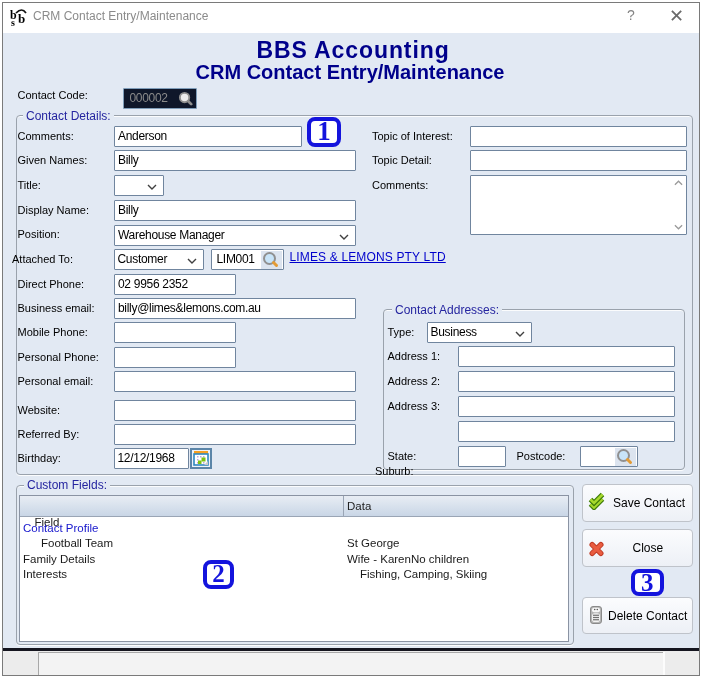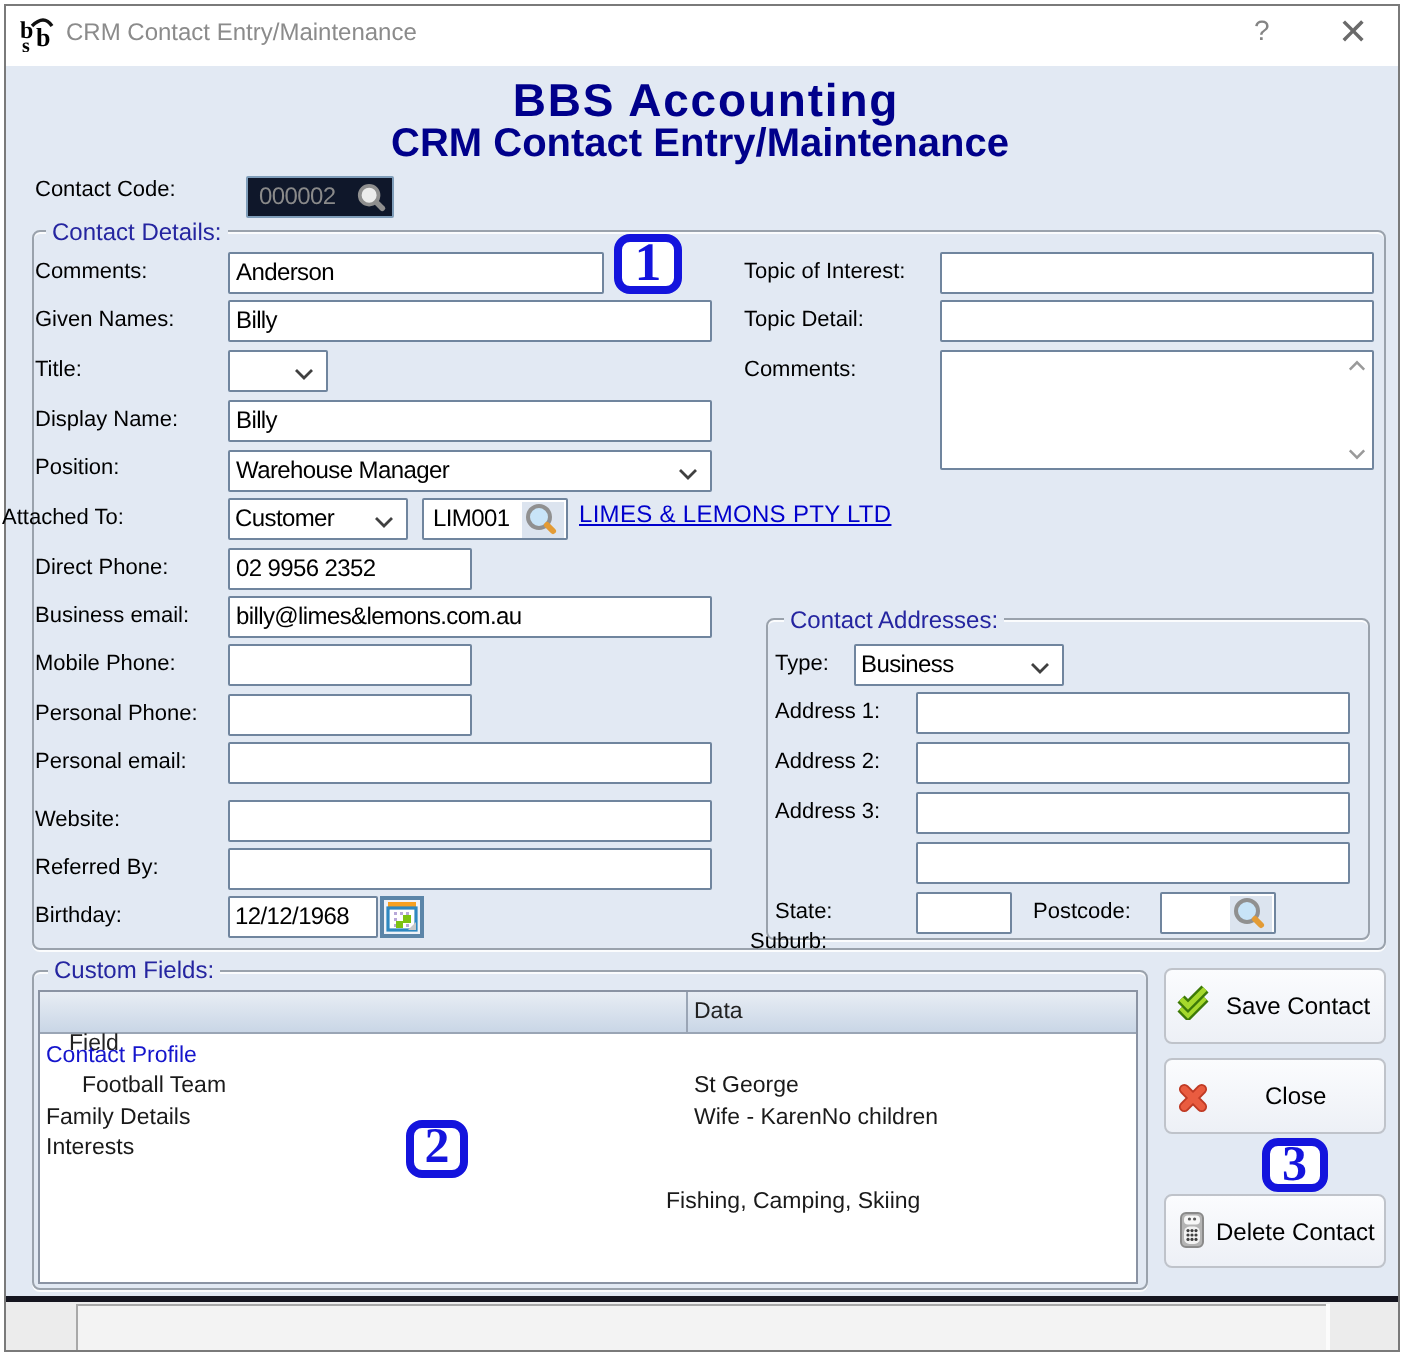--- a/index.html
+++ b/index.html
@@ -65,21 +65,21 @@
     <svg class="chev" width="10" height="6" viewBox="0 0 10 6">
       <polyline points="1,1 5,5 9,1" fill="none" stroke="#404040" stroke-width="1.4"></polyline>
     </svg>
   </div>
 <div class="lbl" style="left:17.5px; top:203.5px;">Display Name:</div>
 <div class="inp" style="left:114px; top:199.5px; width:242px;">Billy</div>
 <div class="lbl" style="left:17.5px; top:228px;">Position:</div>
 <div class="inp" style="left:114px; top:224.5px; width:242px;">Warehouse Manager<svg class="chev" width="10" height="6" viewBox="0 0 10 6">
       <polyline points="1,1 5,5 9,1" fill="none" stroke="#404040" stroke-width="1.4"></polyline>
     </svg></div>
-<div class="lbl" style="left:1px; top:253px;">Attached To:</div>
+<div class="lbl" style="left:12px; top:253px;">Attached To:</div>
 <div class="inp" style="left:113.5px; top:249px; width:90px;">Customer<svg class="chev" width="10" height="6" viewBox="0 0 10 6">
       <polyline points="1,1 5,5 9,1" fill="none" stroke="#404040" stroke-width="1.4"></polyline>
     </svg></div>
 <div class="inp" style="left:210.5px; top:249px; width:73px; padding-left:5px;">LIM001
   <div class="magbtn" style="right:1px;"></div>
   <svg style="position:absolute;right:4px;top:1px" width="17" height="17" viewBox="0 0 17 17">
       <circle cx="7.5" cy="7.5" r="5.5" fill="#c8e4f8" stroke="#909090" stroke-width="2"></circle>
       <line x1="11.5" y1="11.5" x2="14.5" y2="14.5" stroke="#e39b35" stroke-width="3" stroke-linecap="round"></line>
     </svg>
 </div>
@@ -165,21 +165,21 @@
 <div class="abs" style="left:20px; top:495.5px; width:548px; height:21.5px; background:linear-gradient(#e8edf4,#c9d6e6); border-bottom:1px solid #9aa5b5;"></div>
 <div class="abs" style="left:343px; top:495.5px; width:1px; height:21.5px; background:#9aa5b5;"></div>
 <div class="cell" style="left:23.5px; top:516px; color:#222;margin-left:11px;">Field</div>
 <div class="cell" style="left:347px; top:500px; color:#222;">Data</div>
 <div class="cell" style="left:23px; top:521.5px; color:#1515cc;">Contact Profile</div>
 <div class="cell" style="left:23px; top:537px;padding-left:18px;">Football Team</div>
 <div class="cell" style="left:23px; top:552.5px;">Family Details</div>
 <div class="cell" style="left:23px; top:568px;text-align:right;">Interests</div>
 <div class="cell" style="left:347px; top:537px;">St George</div>
 <div class="cell" style="left:347px; top:552.5px;">Wife - KarenNo children</div>
-<div class="cell" style="left:333px; top:568px;margin-top:27px;">Fishing, Camping, Skiing</div>
+<div class="cell" style="left:360px; top:568px;">Fishing, Camping, Skiing</div>
 
 <div class="badge" style="left:203px; top:560px; width:31px; height:29px; font-size:25px; line-height:20px;">2</div>
 
 <div class="btn" style="top:484px;"></div>
 <svg class="abs" style="left:587.5px;top:492px" width="17" height="18" viewBox="0 0 17 18">
   <g transform="translate(0,4.5)">
     <path d="M2.5,7.5 L6,11 L14.5,2.5" fill="none" stroke="#3d7a08" stroke-width="5" stroke-linejoin="miter"></path>
     <path d="M2.5,7.5 L6,11 L14.5,2.5" fill="none" stroke="#a6d92c" stroke-width="2.6"></path>
   </g>
   <path d="M2.5,7.5 L6,11 L14.5,2.5" fill="none" stroke="#3d7a08" stroke-width="5"></path>

